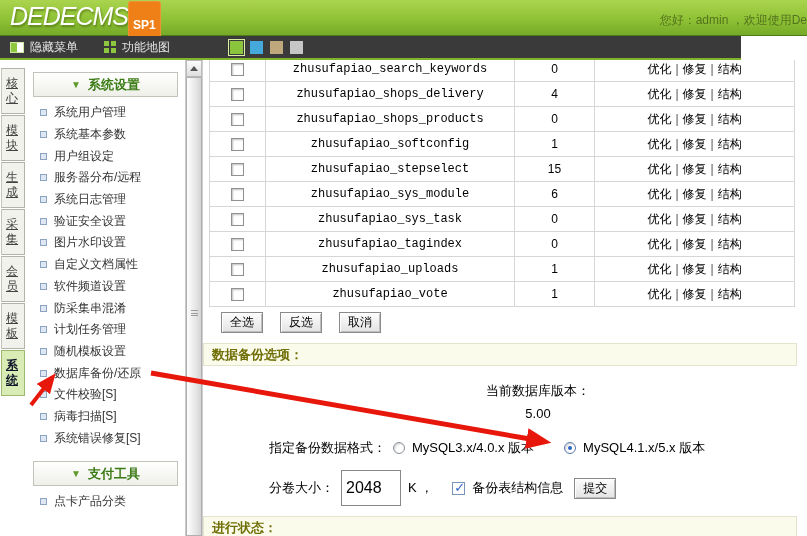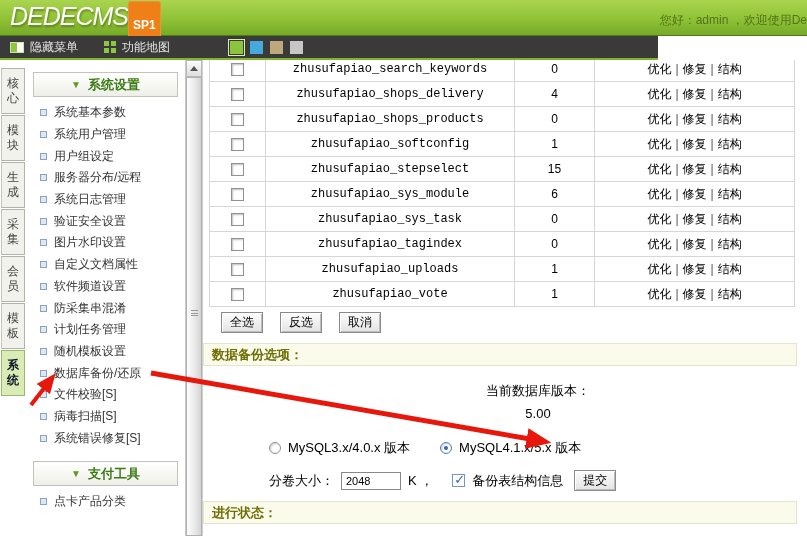--- a/index.html
+++ b/index.html
@@ -14,21 +14,21 @@
   .logo-wrap { position:absolute; left:10px; top:2px; height:34px; }
   .logo { font-style:italic; font-weight:normal; font-size:25px; color:#fff; letter-spacing:-1px;
     text-shadow:1px 2px 2px rgba(60,90,10,.55); }
   .ver { font-style:italic; font-weight:bold; font-size:14px; color:#ffe400; margin-left:2px;
     text-shadow:1px 1px 1px rgba(60,90,10,.5); }
   .sp1 { position:absolute; left:118px; top:-1px; background:#ef8018; color:#fff; font-size:12px;
     font-weight:bold; padding:16px 4px; border-radius:3px; border:1px solid #fff2; }
   .welcome { position:absolute; right:0; top:12px; font-size:12px; color:#54731e; white-space:nowrap; }
 
   
-  .toolbar { position:absolute; top:36px; left:0; width:658px; height:24px; background:#3a3a3a;
+  .toolbar { position:absolute; top:36px; left:0; width:741px; height:24px; background:#3a3a3a;
     border-bottom:2px solid #7fb42c; display:flex; align-items:center; padding-left:10px; }
   .tb-item { display:flex; align-items:center; gap:6px; color:#e6e6e6; font-size:12px;
     margin-right:26px; cursor:pointer; }
   .icon-hidemenu { width:14px; height:11px; background:#fff; border:1px solid #cfe6a0; display:inline-block;
     position:relative; }
   .icon-hidemenu::before { content:""; position:absolute; left:0; top:0; width:6px; height:9px; background:#8dc63f; }
   .icon-map { width:12px; height:12px; display:inline-block;
     background:
       linear-gradient(#8dc63f,#8dc63f) 0 0/5px 5px no-repeat,
       linear-gradient(#8dc63f,#8dc63f) 7px 0/5px 5px no-repeat,
@@ -38,22 +38,22 @@
   .swatch { width:13px; height:13px; display:inline-block; cursor:pointer; }
   .swatch.selected { outline:1px solid #d8f0a0; outline-offset:1px; }
 
   
   .main { position:absolute; top:60px; left:0; width:807px; bottom:0; display:flex; }
 
   
   .tabstrip { width:26px; padding-top:8px; background:#fff; }
   .vtab { width:24px; margin-left:1px; height:46px; border:1px solid #b3b3aa; border-left:1px solid #c5c5bc;
     margin-bottom:1px; background:linear-gradient(#fafaf6,#ececе4); display:flex; align-items:center;
-    justify-content:center; text-align:center; font-size:12px; color:#444; cursor:pointer;
-    line-height:15px; width:24px; word-break:break-all; padding:2px 4px; background:#f2f2ec; }
+    justify-content:center; text-align:left; font-size:12px; color:#444; cursor:pointer;
+    line-height:15px; width:24px; word-break:break-all; padding:2px 4px; background:#f2f2ec;text-decoration:underline; }
   .vtab.active { background:#d9ecb6; color:#0f172a; font-weight:bold; border-color:#9cb86e; }
 
   
   .menu { width:160px; background:#fff; border-right:1px solid #c9c9c9; padding-top:12px; overflow:hidden; }
   .section-box { margin:0 7px 4px 7px; height:25px; border:1px solid #c3c3bb;
     background:linear-gradient(#ffffff,#efefe9); display:flex; align-items:center; justify-content:center;
     gap:7px; cursor:pointer; }
   .section-box .arr { color:#5d9a27; font-size:10px; }
   .section-box .sec-title { color:#3c7c16; font-weight:bold; font-size:13px; }
   .menu ul { list-style:none; margin-top:5px; }
@@ -100,21 +100,21 @@
   .ver-row { margin:16px 0 0 66px; gap:6px;flex-direction:column; }
   .fmt-row { margin:18px 0 0 66px; gap:7px; }
   .vol-row { margin:13px 0 0 66px; gap:7px; }
   .radio { width:12px; height:12px; border:1px solid #8a9199; border-radius:50%; background:#fff;
     display:inline-block; position:relative; cursor:pointer; box-shadow:inset 1px 1px 2px rgba(0,0,0,.2); }
   .radio.checked { border-color:#5a7ba8; }
   .radio.checked::after { content:""; position:absolute; left:3px; top:3px; width:4px; height:4px;
     border-radius:50%; background:#2d64c8; }
   .radio-label { cursor:pointer; }
   .gap2 { width:16px; }
-  .txt { width:60px; height:18px; border:1px solid #888; font-size:11px; padding:0 4px;
+  .txt { width:60px; height:36px; border:1px solid #888; font-size:16px; padding:0 4px;
     font-family:inherit; }
   .cbx { width:13px; height:13px; border:1px solid #7a93b8; background:#fff; display:inline-block;
     position:relative; cursor:pointer; margin-left:12px; }
   .cbx.checked::after { content:"✓"; position:absolute; left:1px; top:-3px; color:#2d64c8;
     font-size:13px; font-weight:bold; }
   .submit { margin-left:4px; }
 
   
   svg.arrows { position:absolute; inset:0; width:807px; height:536px; z-index:60; pointer-events:none; }
 </style>
@@ -160,25 +160,25 @@
       </div>
 
     <div class="menu">
         <div class="section-box">
           <span class="arr">▼</span>
           <span class="sec-title">系统设置</span>
         </div>
         <ul>
           <li>
             <span class="bullet"></span>
+            <span>系统用户管理</span>
+          </li>
+          <li>
+            <span class="bullet"></span>
             <span>系统基本参数</span>
-          </li>
-          <li>
-            <span class="bullet"></span>
-            <span>系统用户管理</span>
           </li>
           <li>
             <span class="bullet"></span>
             <span>用户组设定</span>
           </li>
           <li>
             <span class="bullet"></span>
             <span>服务器分布/远程</span>
           </li>
           <li>
@@ -325,20 +325,21 @@
       </div>
 
       <div class="section-bar">数据备份选项：</div>
 
       <div class="form-row ver-row">
         <span>当前数据库版本：</span>
         <span>5.00</span>
       </div>
 
       <div class="form-row fmt-row">
+        <span>指定备份数据格式：</span>
         <span class="radio"></span>
         <span class="radio-label">MySQL3.x/4.0.x 版本</span>
         <span class="gap2"></span>
         <span class="radio checked"></span>
         <span class="radio-label">MySQL4.1.x/5.x 版本</span>
       </div>
 
       <div class="form-row vol-row">
         <span>分卷大小：</span>
         <input class="txt" value="2048" style="">

